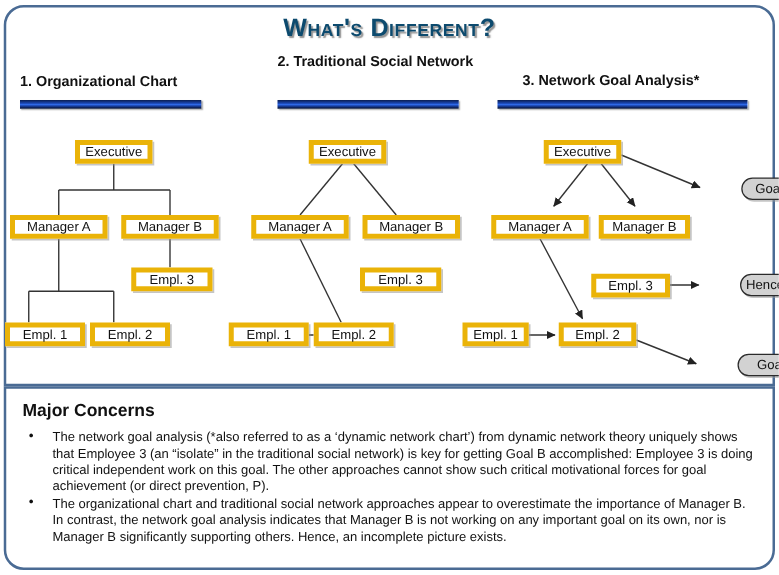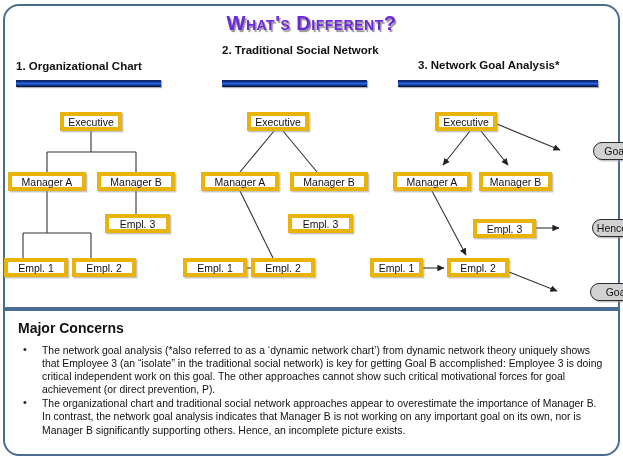--- a/index.html
+++ b/index.html
@@ -27,21 +27,21 @@
     border-radius:0 0 16px 16px;
   }
 
   
   #title{
     position:absolute;left:0;top:12px;width:623px;
     text-align:center;
     font-size:20px;font-weight:bold;
     font-variant:small-caps;
     letter-spacing:.5px;
-    color:#6d28d9;
+    color:#0c4a6e;
     text-shadow:1.5px 1.5px 1px rgba(110,110,110,.75);
   }
 
   
   .col-head{position:absolute;font-size:11.5px;font-weight:bold;color:#111;white-space:nowrap;}
   .col-bar{
     position:absolute;height:7px;
     background:linear-gradient(to bottom,
       #0b1f52 0%, #12307d 18%, #1b47b4 38%,
       #2f6ae8 52%, #1c46ae 66%, #0d2461 85%, #06122f 100%);

